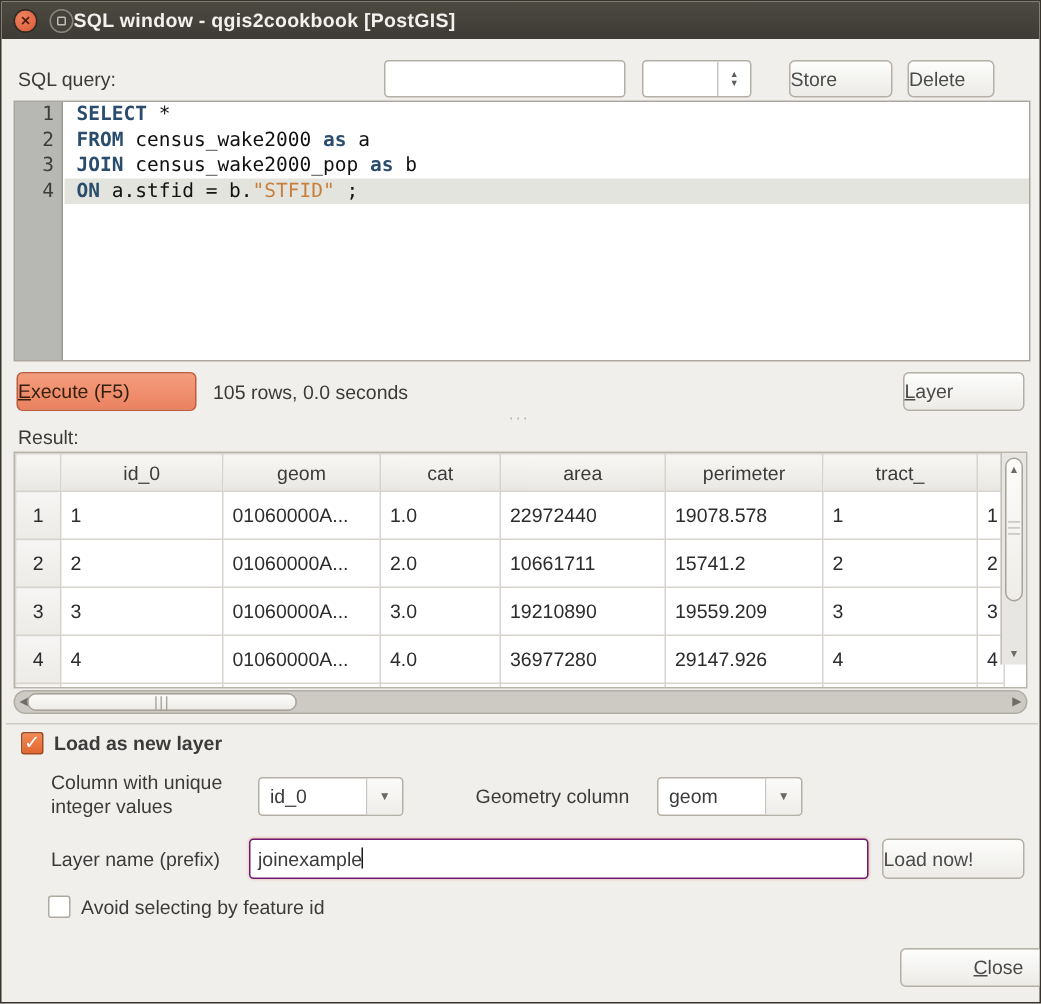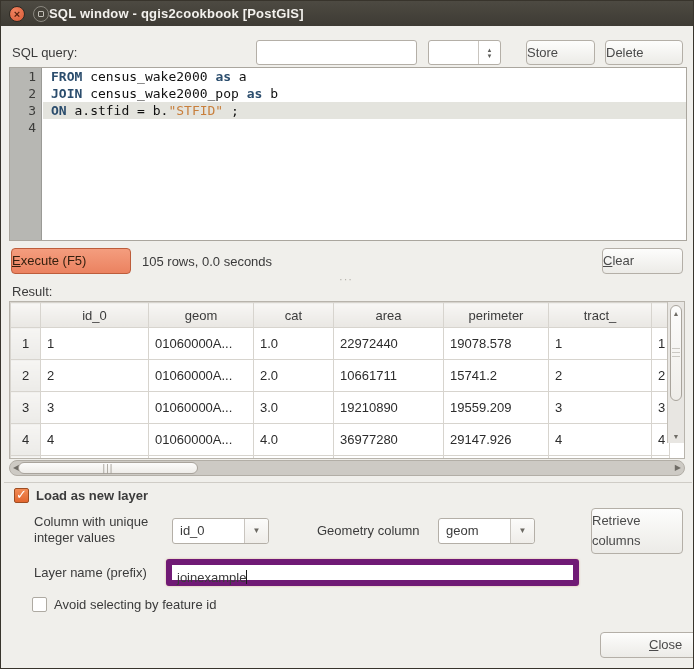--- a/index.html
+++ b/index.html
@@ -25,21 +25,21 @@
   .textinput { position:absolute; background:#fff; border:1px solid #b4afa7; border-radius:3px; padding:2px 5px; line-height:19px; }
 
   
   .lbl-sqlquery { position:absolute; left:11px; top:44px; }
   .q-input { left:255px; top:39px; width:161px; height:25px; }
   .spincombo { position:absolute; left:427px; top:39px; width:73px; height:25px; background:#fff;
     border:1px solid #b4afa7; border-radius:3px; }
   .spincombo .arrows { position:absolute; right:0; top:0; width:22px; height:100%; border-left:1px solid #c9c5bf;
     display:flex; flex-direction:column; align-items:center; justify-content:center; color:#5d5d5a; font-size:6px; line-height:6px; }
   .btn-store { left:525px; top:39px; width:69px; height:25px; }
-  .btn-delete { left:604px; top:39px; width:78px; height:25px; }
+  .btn-delete { left:604px; top:39px; width:58px; height:25px; }
 
   
   .editor { position:absolute; left:8px; top:66px; width:678px; height:174px; background:#fff;
     border:1px solid #aaa69e; font-family:"DejaVu Sans Mono","Liberation Mono",monospace; font-size:13px; }
   .gutter { position:absolute; left:0; top:0; width:32px; height:100%; background:#b7b7b3; border-right:1px solid #9a9a96; }
   .gutter .ln { display:block; text-align:right; padding-right:5px; line-height:17px; color:#3d3d3b; }
   .code { position:absolute; left:33px; top:0; right:0; height:100%; }
   .code .cl { line-height:17px; padding-left:8px; white-space:pre; }
   .code .cl.current { background:#e4e4de; }
   .tok-kw { color:#2b4d6d; font-weight:bold; }
@@ -88,21 +88,21 @@
   .combo { position:absolute; height:26px; background:#fff; border:1px solid #b4afa7; border-radius:3px; }
   .combo .val { position:absolute; left:7px; top:4px; }
   .combo .dd { position:absolute; right:0; top:0; width:24px; height:100%; border-left:1px solid #c9c5bf;
     background:linear-gradient(#fbfbfa,#efede9); text-align:center; color:#6b6862; font-size:8px; line-height:24px; border-radius:0 3px 3px 0; }
   .combo-unique { left:171px; top:517px; width:97px; }
   .lbl-geomcol { position:absolute; left:316px; top:522px;text-align:right; }
   .combo-geom { left:437px; top:517px; width:97px; }
   .btn-retrieve { left:590px; top:507px; width:92px; height:46px; }
   .btn-retrieve .lbl { line-height:20px; padding-top:2px; }
   .lbl-layername { position:absolute; left:33px; top:564px; }
-  .input-layername { left:165px; top:558px; width:413px; height:27px; border:6px solid #701a75; box-shadow:0 0 2px rgba(207,106,62,.5); line-height:21px; }
+  .input-layername { left:165px; top:558px; width:413px; height:27px; border:1px solid #701a75; box-shadow:0 0 2px rgba(207,106,62,.5); line-height:21px; }
   .caret { display:inline-block; width:1px; height:14px; background:#1a1a1a; vertical-align:-2px; }
   .btn-loadnow { left:587px; top:558px; width:95px; height:27px; }
   .btn-loadnow .lbl { line-height:25px; }
   .cb-avoid { left:31px; top:596px; }
   .lbl-avoid { position:absolute; left:53px; top:596px; }
 
   .btn-close { left:599px; top:631px; width:103px; height:26px;padding-left:48px; }
 </style>
 </head>
 <body>
@@ -136,32 +136,33 @@
     </div>
 
   <div class="editor">
     <div class="gutter">
       <span class="ln">1</span>
       <span class="ln">2</span>
       <span class="ln">3</span>
       <span class="ln">4</span>
     </div>
     <div class="code">
+      <div class="cl"><span class="tok-kw">SELECT</span><span class="tok-plain"> *</span></div>
       <div class="cl"><span class="tok-kw">FROM</span><span class="tok-plain"> census_wake2000 </span><span class="tok-kw">as</span><span class="tok-plain"> a</span></div>
       <div class="cl"><span class="tok-kw">JOIN</span><span class="tok-plain"> census_wake2000_pop </span><span class="tok-kw">as</span><span class="tok-plain"> b</span></div>
       <div class="cl current"><span class="tok-kw">ON</span><span class="tok-plain"> a.stfid = b.</span><span class="tok-str">"STFID"</span><span class="tok-plain"> ;</span></div>
     </div>
   </div>
 
   <div class="btn btn-execute mn">
       <span class="lbl">Execute (F5)</span>
     </div>
   <div class="status-text">105 rows, 0.0 seconds</div>
   <div class="btn btn-clear mn">
-      <span class="lbl">Clear</span>
+      <span class="lbl">Layer</span>
     </div>
   <div class="splitter-grip">···</div>
 
   <div class="lbl-result">Result:</div>
 
   <div class="tablewrap">
     <table class="res">
       <colgroup>
         <col style="width:30px">
           <col style="width:108px">
@@ -263,26 +264,26 @@
   </div>
   <div class="combo combo-unique">
     <span class="val">id_0</span>
     <div class="dd">▼</div>
   </div>
   <div class="lbl-geomcol">Geometry column</div>
   <div class="combo combo-geom">
     <span class="val">geom</span>
     <div class="dd">▼</div>
   </div>
-  <div class="btn btn-retrieve">
-      <span class="lbl">Retrieve columns</span>
-    </div>
 
   <div class="lbl-layername">Layer name (prefix)</div>
   <div class="textinput input-layername"><span>joinexample</span><span class="caret"></span></div>
+  <div class="btn btn-loadnow">
+      <span class="lbl">Load now!</span>
+    </div>
 
   <div class="checkbox unchecked cb-avoid"></div>
   <div class="lbl-avoid">Avoid selecting by feature id</div>
 
   <div class="btn btn-close mn">
       <span class="lbl">Close</span>
     </div>
 
 </div>
 

